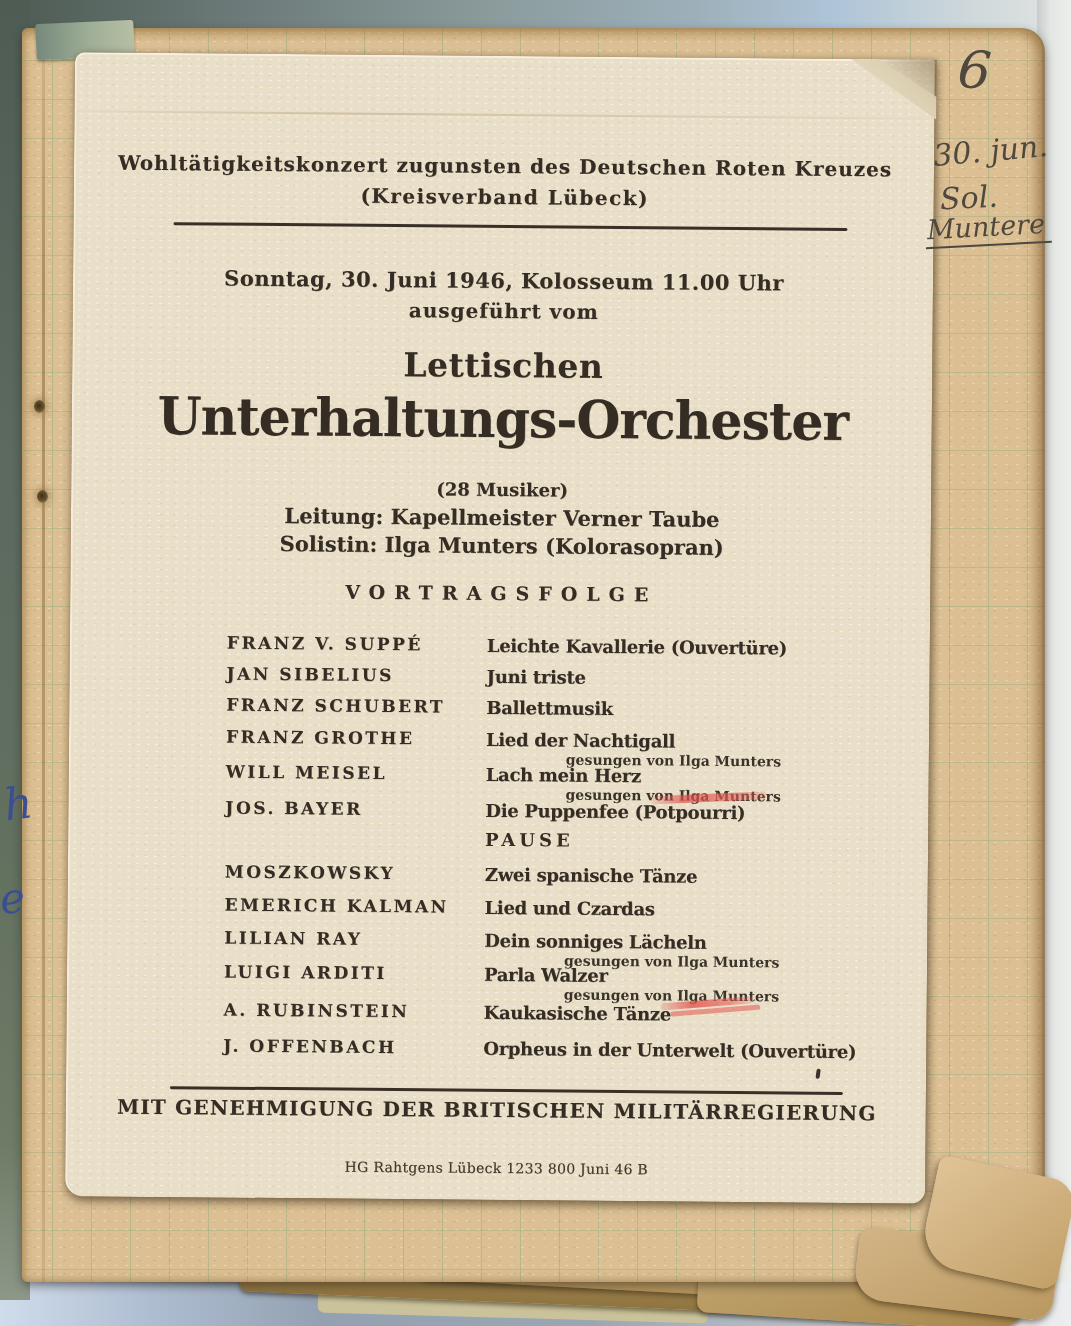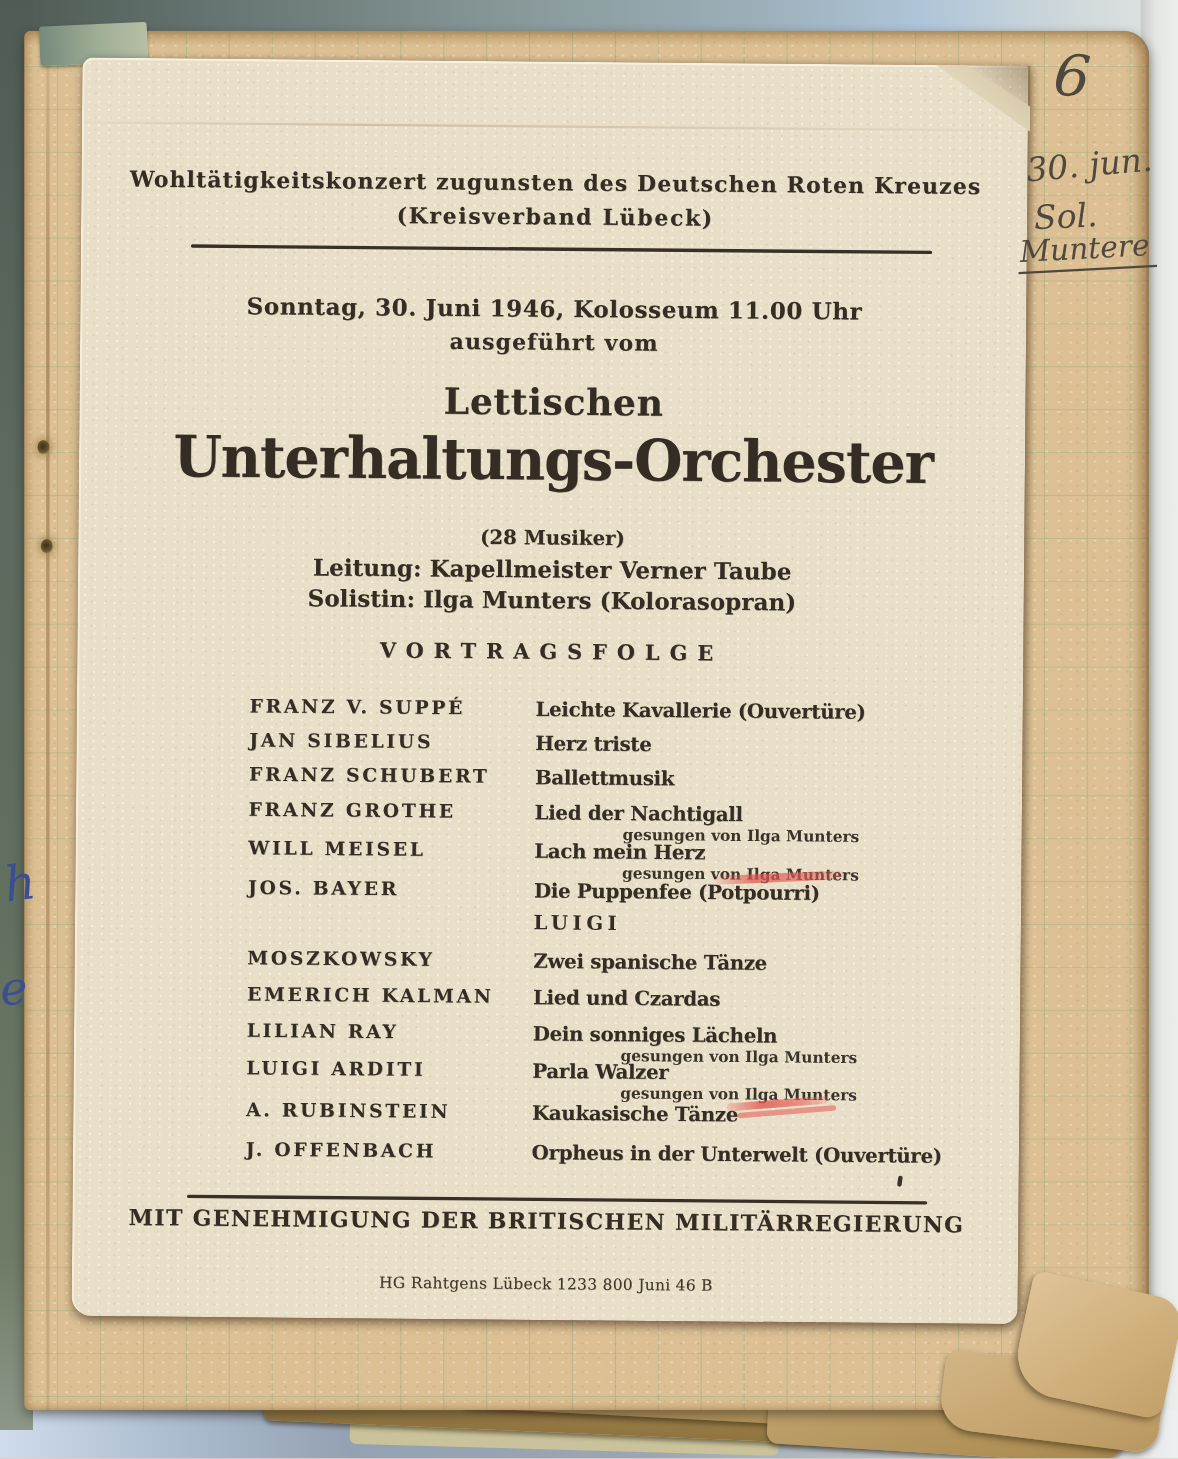--- a/index.html
+++ b/index.html
@@ -173,21 +173,21 @@
     <div class="printed conductor">Leitung: Kapellmeister Verner Taube</div>
     <div class="printed soloist">Solistin: Ilga Munters (Kolorasopran)</div>
     <div class="printed heading">VORTRAGSFOLGE</div>
 
     <div class="row">
       <span class="composer" style="top:577px">FRANZ V. SUPPÉ</span>
       <span class="piece" style="top:577px">Leichte Kavallerie (Ouvertüre)</span>
     </div>
     <div class="row">
       <span class="composer" style="top:608px">JAN SIBELIUS</span>
-      <span class="piece" style="top:608px">Herz triste</span>
+      <span class="piece" style="top:608px">Juni triste</span>
     </div>
     <div class="row">
       <span class="composer" style="top:639px">FRANZ SCHUBERT</span>
       <span class="piece" style="top:639px">Ballettmusik</span>
     </div>
     <div class="row">
       <span class="composer" style="top:671px">FRANZ GROTHE</span>
       <span class="piece" style="top:671px">Lied der Nachtigall</span>
       <span class="sungnote" style="top:693px">gesungen von Ilga Munters</span>
     </div>
@@ -195,21 +195,21 @@
       <span class="composer" style="top:706px">WILL MEISEL</span>
       <span class="piece" style="top:706px">Lach mein Herz</span>
       <span class="sungnote" style="top:728px">gesungen von Ilga Munters</span>
     </div>
     <div class="row">
       <span class="composer" style="top:742px">JOS. BAYER</span>
       <span class="piece" style="top:742px">Die Puppenfee (Potpourri)</span>
     </div>
     <div class="red-stroke"></div>
 
-    <div class="pause">LUIGI</div>
+    <div class="pause">PAUSE</div>
 
     <div class="row">
       <span class="composer" style="top:806px">MOSZKOWSKY</span>
       <span class="piece" style="top:806px">Zwei spanische Tänze</span>
     </div>
     <div class="row">
       <span class="composer" style="top:839px">EMERICH KALMAN</span>
       <span class="piece" style="top:839px">Lied und Czardas</span>
     </div>
     <div class="row">

